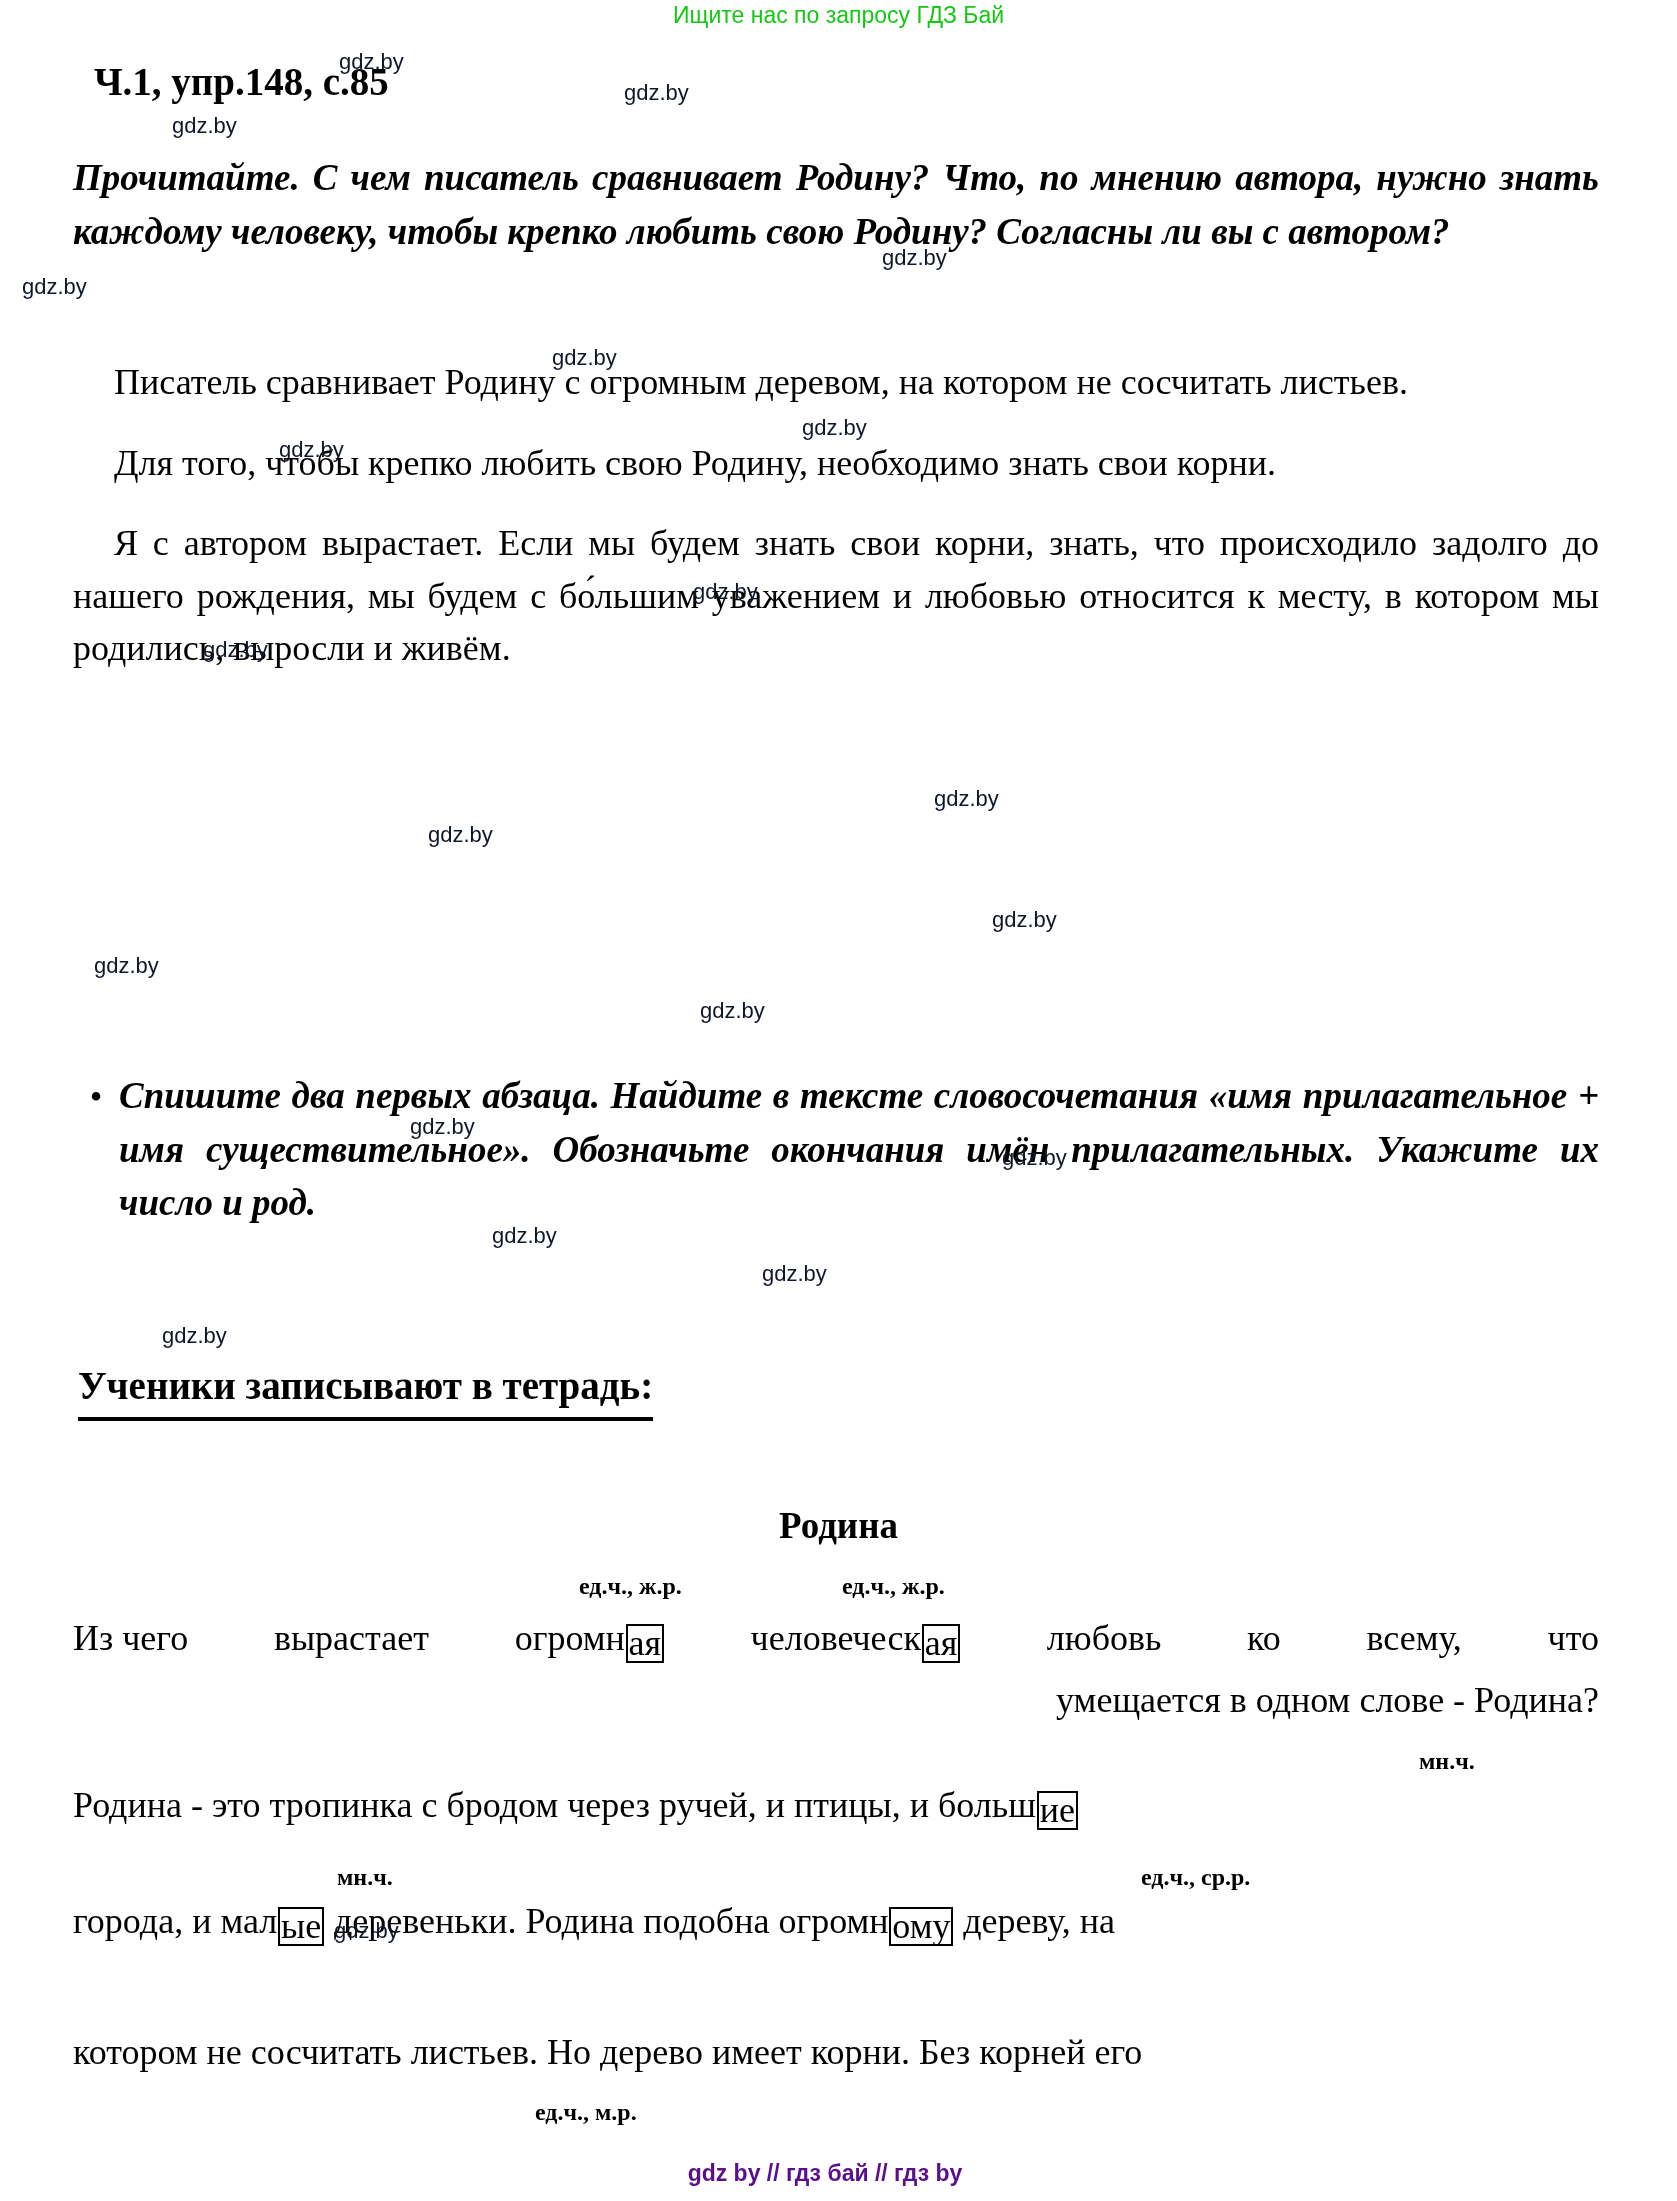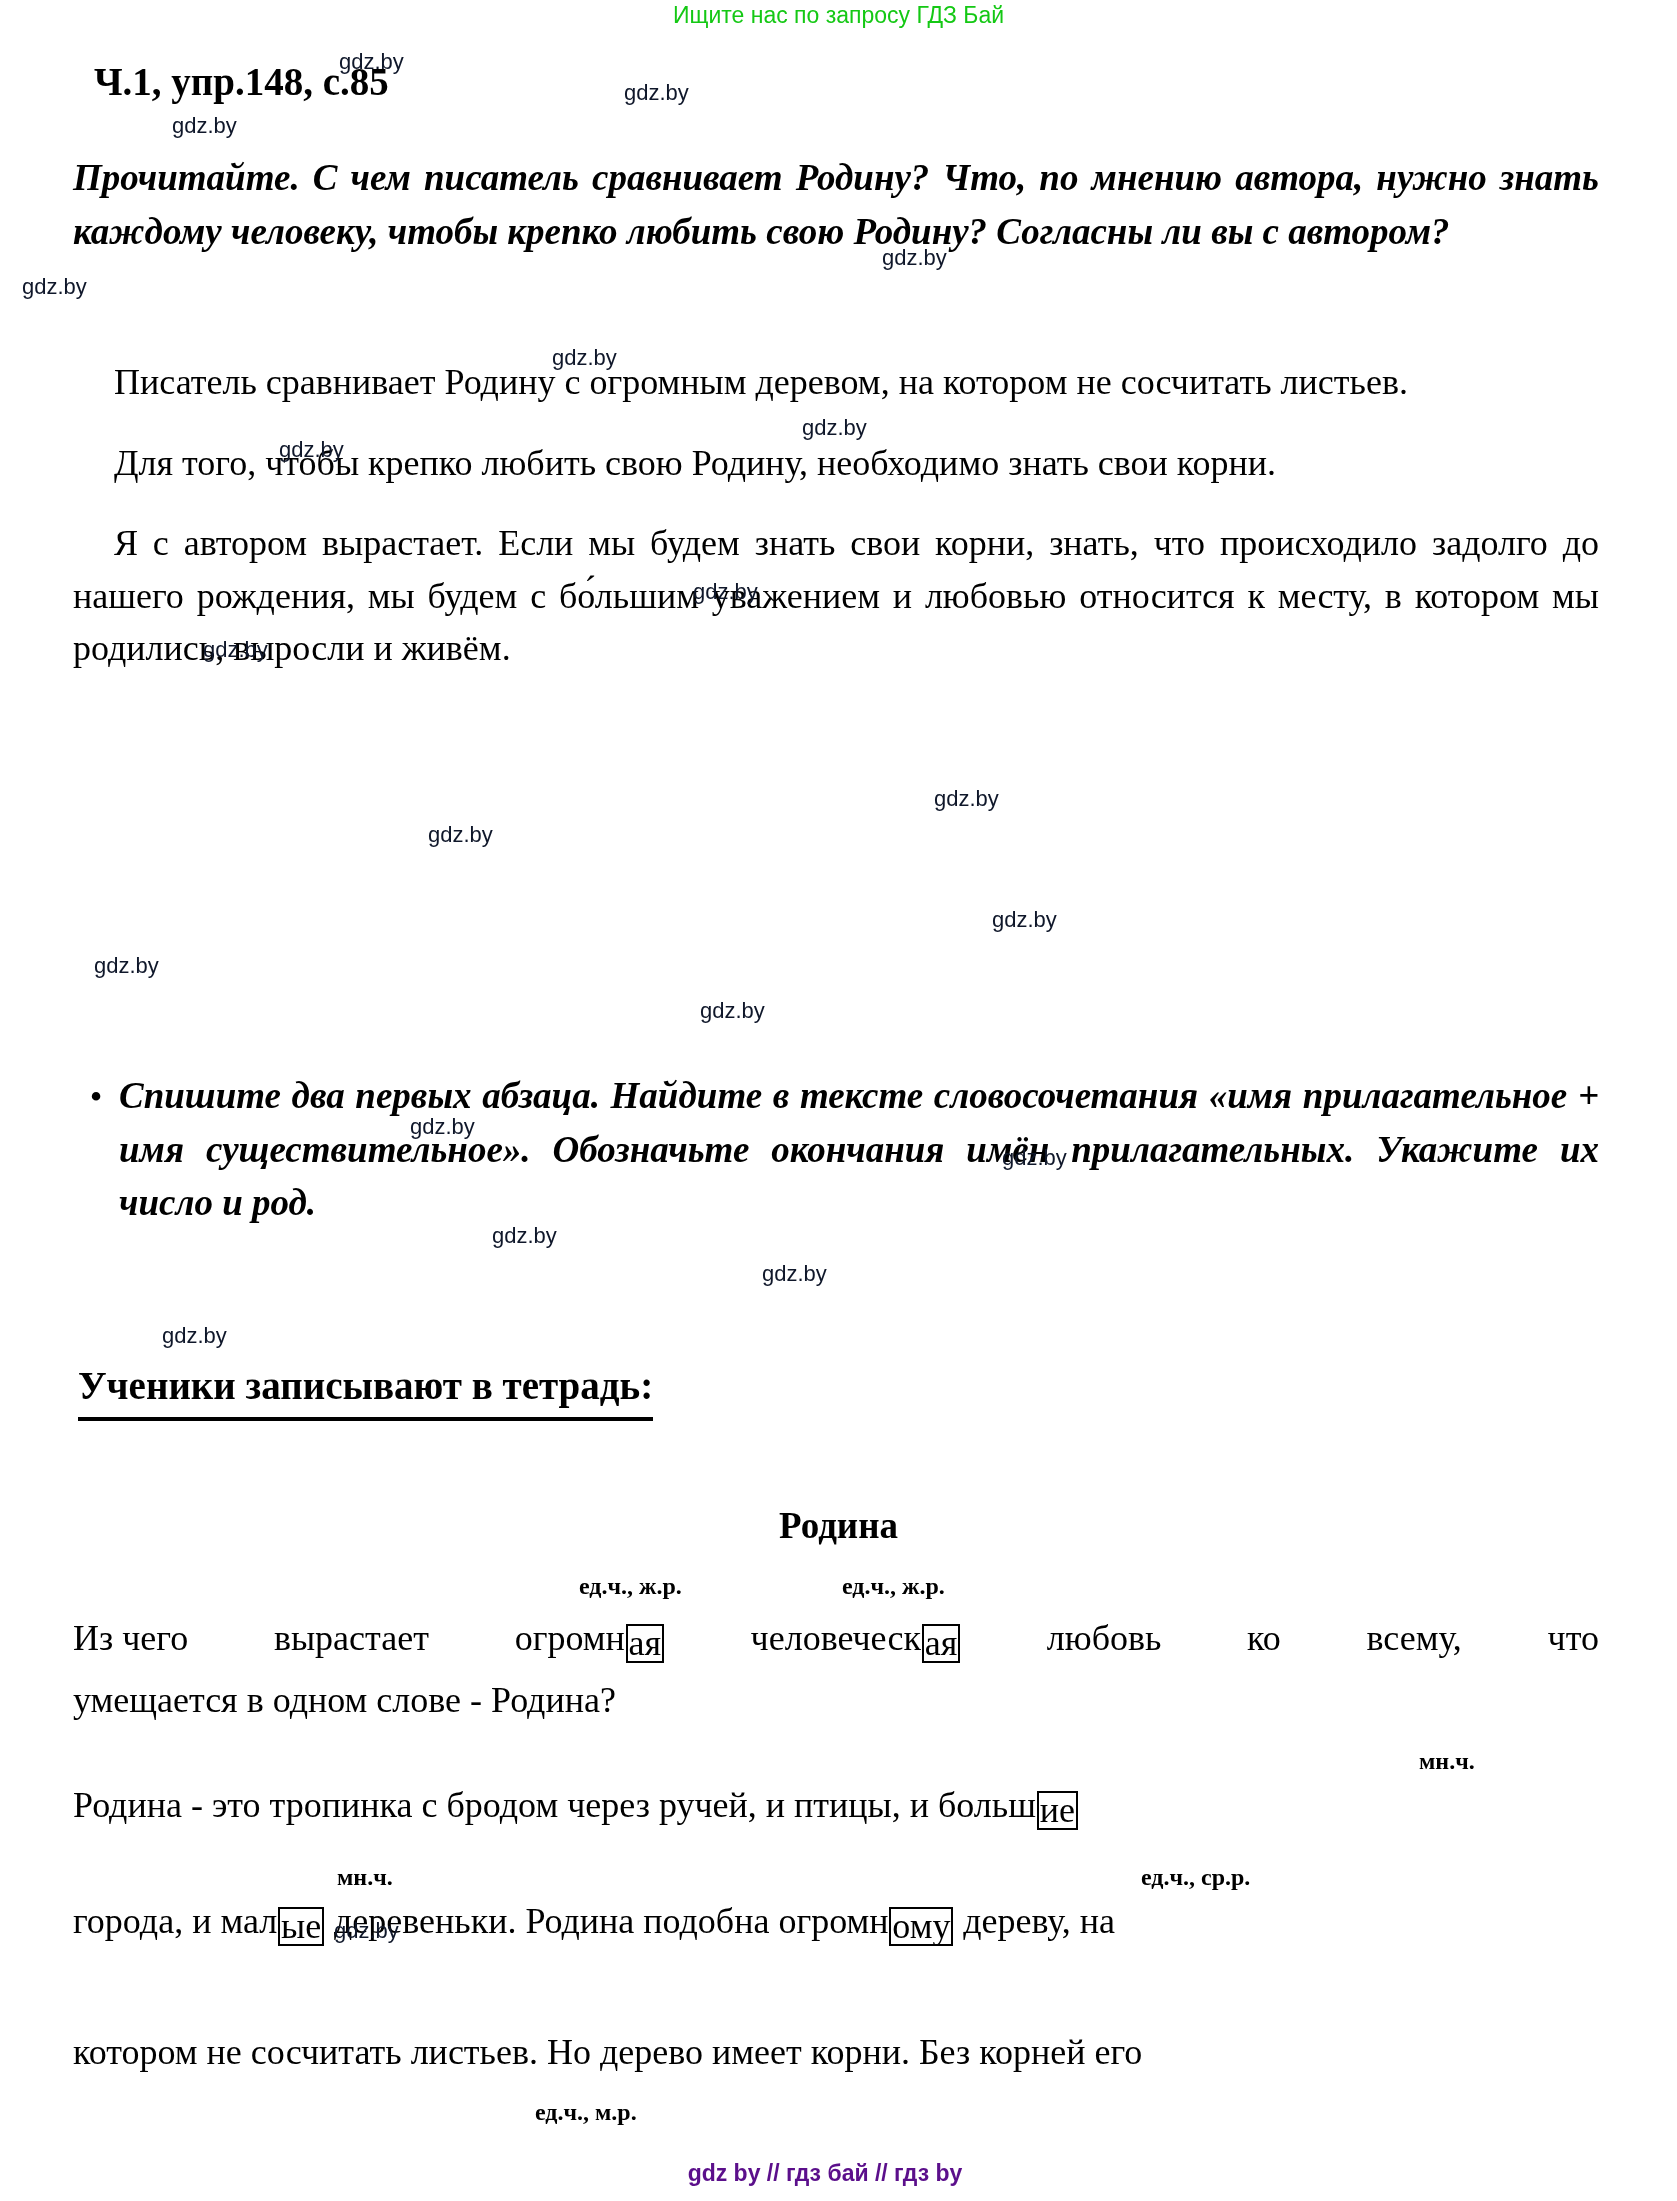--- a/index.html
+++ b/index.html
@@ -219,21 +219,21 @@
       <span>вырастает</span>
       <span><span>огромн</span><span class="boxed">ая</span></span>
       <span><span>человеческ</span><span class="boxed">ая</span></span>
       <span>любовь</span>
       <span>ко</span>
       <span>всему,</span>
       <span>что</span>
     </div>
   </div>
 
-  <div class="nb" style="top:1682px;">
+  <div class="nb" style="top:1682px;text-align:right;">
     <span class="nb-plain">умещается в одном слове - Родина?</span>
   </div>
 
   <div class="gram" style="left:1419px; top:1748px;">мн.ч.</div>
 
   <div class="nb" style="top:1787px;">
     <span class="nb-plain">Родина - это тропинка с бродом через ручей, и птицы, и больш</span><span class="boxed">ие</span>
   </div>
 
   <div class="gram" style="left:337px; top:1864px;">мн.ч.</div>

